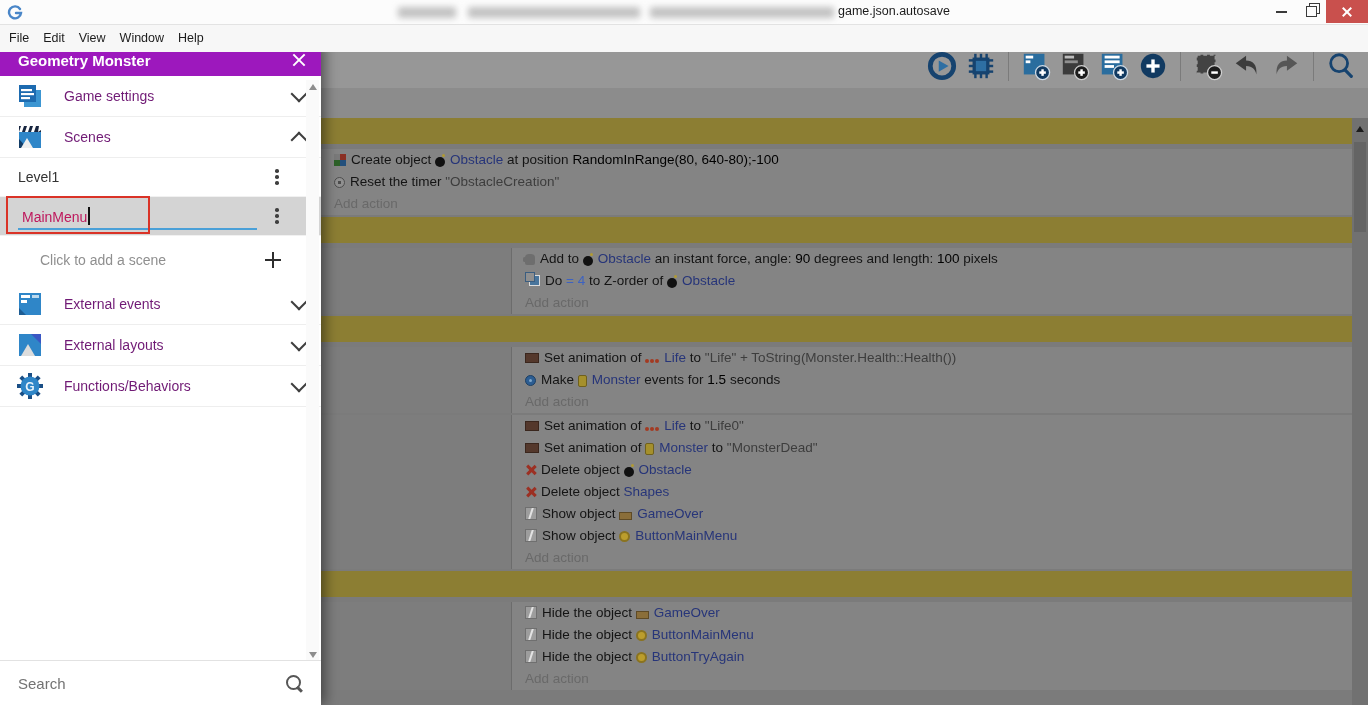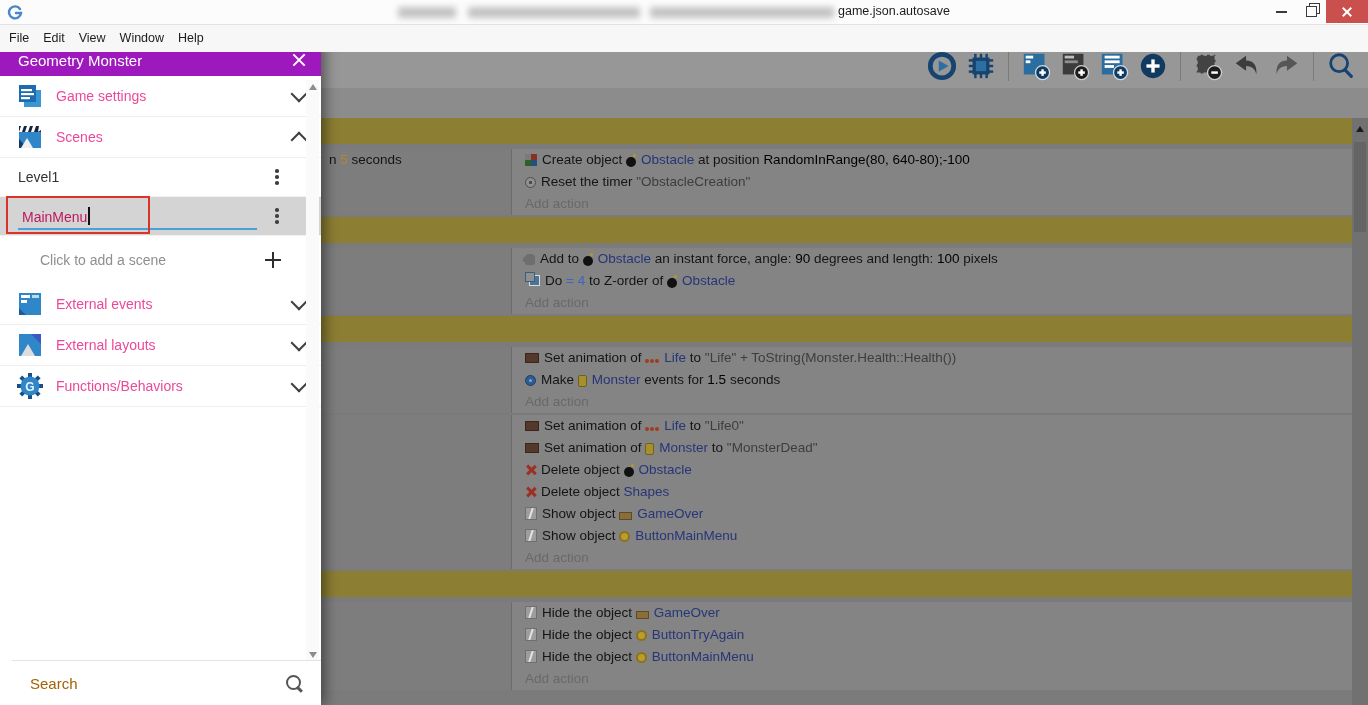--- a/index.html
+++ b/index.html
@@ -83,51 +83,51 @@
   
   .rscroll{position:absolute;top:74px;right:0;width:16px;bottom:0;background:#717171}
   .rs-up{position:absolute;top:8px;left:4px;width:0;height:0;border-left:4px solid transparent;
          border-right:4px solid transparent;border-bottom:6px solid #1c1c1c}
   .rs-thumb{position:absolute;top:24px;left:2px;width:12px;height:90px;background:#646464}
 
   
   .drawer{position:absolute;top:44px;left:0;width:321px;bottom:0;background:#fff;z-index:30;
           box-shadow:4px 0 12px rgba(0,0,0,.45)}
   .d-header{height:32px;background:#9d18bd;color:#fff;display:flex;align-items:center;
-            padding:0 14px 0 18px;font-weight:normal;font-size:15px}
+            padding:0 14px 0 18px;font-weight:bold;font-size:15px}
   .d-close{margin-left:auto;position:relative;width:16px;height:16px;cursor:pointer}
   .d-close::before,.d-close::after{content:"";position:absolute;left:7px;top:0;width:2px;height:16px;background:#fff}
   .d-close::before{transform:rotate(45deg)}.d-close::after{transform:rotate(-45deg)}
 
   .d-row{height:40px;display:flex;align-items:center;padding:0 16px 0 16px;border-bottom:1px solid #eeeeee;cursor:pointer}
   .d-ic{width:28px;height:28px;flex:none}
   .d-ic svg{width:28px;height:28px;display:block}
-  .d-label{margin-left:12px;font-size:14px;color:#ec4899}
+  .d-label{margin-left:20px;font-size:14px;color:#701a75}
   .chev{margin-left:auto;width:10px;height:10px;border-right:2px solid #3e3e3e;border-bottom:2px solid #3e3e3e;flex:none}
   .chev-down{transform:rotate(45deg);margin-top:-4px}
   .chev-up{transform:rotate(-135deg);margin-top:6px}
 
   .s-row{height:38px;display:flex;align-items:center;padding:0 14px 0 18px;font-size:14px;color:#333;
          border-bottom:1px solid #f1f1f1;cursor:pointer}
   .kebab{margin-left:auto;margin-right:28px;width:4px;height:16px;position:relative;flex:none}
   .kebab i{position:absolute;left:0;width:3.5px;height:3.5px;border-radius:50%;background:#3f3f3f}
   .kebab i:nth-child(1){top:0}.kebab i:nth-child(2){top:6px}.kebab i:nth-child(3){top:12px}
   .s-edit{background:#d4d4d4;position:relative}
   .s-input{font-size:14px;color:#be185d;padding-left:4px;white-space:pre}
   .caret{display:inline-block;width:1.5px;height:18px;background:#111;vertical-align:-3px;margin-left:1px}
   .underline{position:absolute;left:18px;width:239px;height:2px;bottom:5px;background:#4aa0d8}
 
   .add-row{height:48px;display:flex;align-items:center;padding:0 14px 0 18px;color:#8f8f8f;font-size:14px;cursor:pointer}
   .add-label{flex:1;text-align:left;padding-left:22px}
   .plus{margin-left:auto;margin-right:26px;width:16px;height:16px;position:relative;flex:none}
   .plus::before{content:"";position:absolute;left:0;top:7px;width:16px;height:2px;background:#2e2e2e}
   .plus::after{content:"";position:absolute;left:7px;top:0;width:2px;height:16px;background:#2e2e2e}
 
-  .d-search{position:absolute;left:12px;right:0;bottom:0;height:44px;border-top:1px solid #e2e2e2;background:#fff;
-            display:flex;align-items:center;padding:0 18px;font-size:15px;color:#a16207}
+  .d-search{position:absolute;left:0;right:0;bottom:0;height:44px;border-top:1px solid #e2e2e2;background:#fff;
+            display:flex;align-items:center;padding:0 18px;font-size:15px;color:#737373}
   .mag{margin-left:auto;width:18px;height:18px;position:relative}
   .mag::before{content:"";position:absolute;left:1px;top:1px;width:11px;height:11px;border:2px solid #565656;border-radius:50%}
   .mag::after{content:"";position:absolute;left:13px;top:12px;width:2.5px;height:7px;background:#565656;transform:rotate(-45deg)}
 
   .d-scroll{position:absolute;right:2px;top:36px;width:13px;height:582px;background:#fafafa}
   .ds-up{position:absolute;top:4px;left:2.5px;width:0;height:0;border-left:4px solid transparent;
          border-right:4px solid transparent;border-bottom:6px solid #8d8d8d}
   .ds-down{position:absolute;bottom:4px;left:2.5px;width:0;height:0;border-left:4px solid transparent;
          border-right:4px solid transparent;border-top:6px solid #8d8d8d}
 
@@ -255,21 +255,20 @@
       <span class="tb-icon">
         <svg viewBox="0 0 32 32">
           <circle cx="14" cy="13" r="9" fill="none" stroke="#16436f" stroke-width="3"></circle>
           <line x1="20.5" y1="20.5" x2="27" y2="27" stroke="#16436f" stroke-width="3.4" stroke-linecap="round"></line>
         </svg>
       </span>
     </div>
   <div class="events">
       <div class="ebar"></div>
       <div class="event">
-        <div class="cond"><span class="tk-txt">n </span><span class="tk-orange">5</span><span class="tk-txt"> seconds</span></div>
         <div class="acts">
           <div class="aline"><span class="mi create-object-icon"></span><span class="tk-txt">Create object </span><span class="mi bomb-icon"></span><span class="tk-obj">Obstacle</span><span class="tk-txt"> at position </span><span class="tk-green">RandomInRange(80, 640-80);-100</span></div>
           <div class="aline"><span class="mi timer-icon"></span><span class="tk-txt">Reset the timer </span><span class="tk-str">"ObstacleCreation"</span></div>
           <div class="addline">Add action</div>
         </div>
       </div>
       <div class="ebar"></div>
       <div class="event">
         <div class="cond"></div>
         <div class="acts">
@@ -297,22 +296,22 @@
           <div class="aline"><span class="mi show-icon"></span><span class="tk-txt">Show object </span><span class="mi gameover-icon"></span><span class="tk-obj">GameOver</span></div>
           <div class="aline"><span class="mi show-icon"></span><span class="tk-txt">Show object </span><span class="mi coin-icon"></span><span class="tk-obj">ButtonMainMenu</span></div>
           <div class="addline">Add action</div>
         </div>
       </div>
       <div class="ebar"></div>
       <div class="event">
         <div class="cond"></div>
         <div class="acts">
           <div class="aline"><span class="mi hide-icon"></span><span class="tk-txt">Hide the object </span><span class="mi gameover-icon"></span><span class="tk-obj">GameOver</span></div>
+          <div class="aline"><span class="mi hide-icon"></span><span class="tk-txt">Hide the object </span><span class="mi coin-icon"></span><span class="tk-obj">ButtonMainMenu</span></div>
           <div class="aline"><span class="mi hide-icon"></span><span class="tk-txt">Hide the object </span><span class="mi coin-icon"></span><span class="tk-obj">ButtonTryAgain</span></div>
-          <div class="aline"><span class="mi hide-icon"></span><span class="tk-txt">Hide the object </span><span class="mi coin-icon"></span><span class="tk-obj">ButtonMainMenu</span></div>
           <div class="addline">Add action</div>
         </div>
       </div>
     </div>
   <div class="rscroll">
     <span class="rs-up"></span>
     <span class="rs-thumb"></span>
   </div>
 </div>
 

